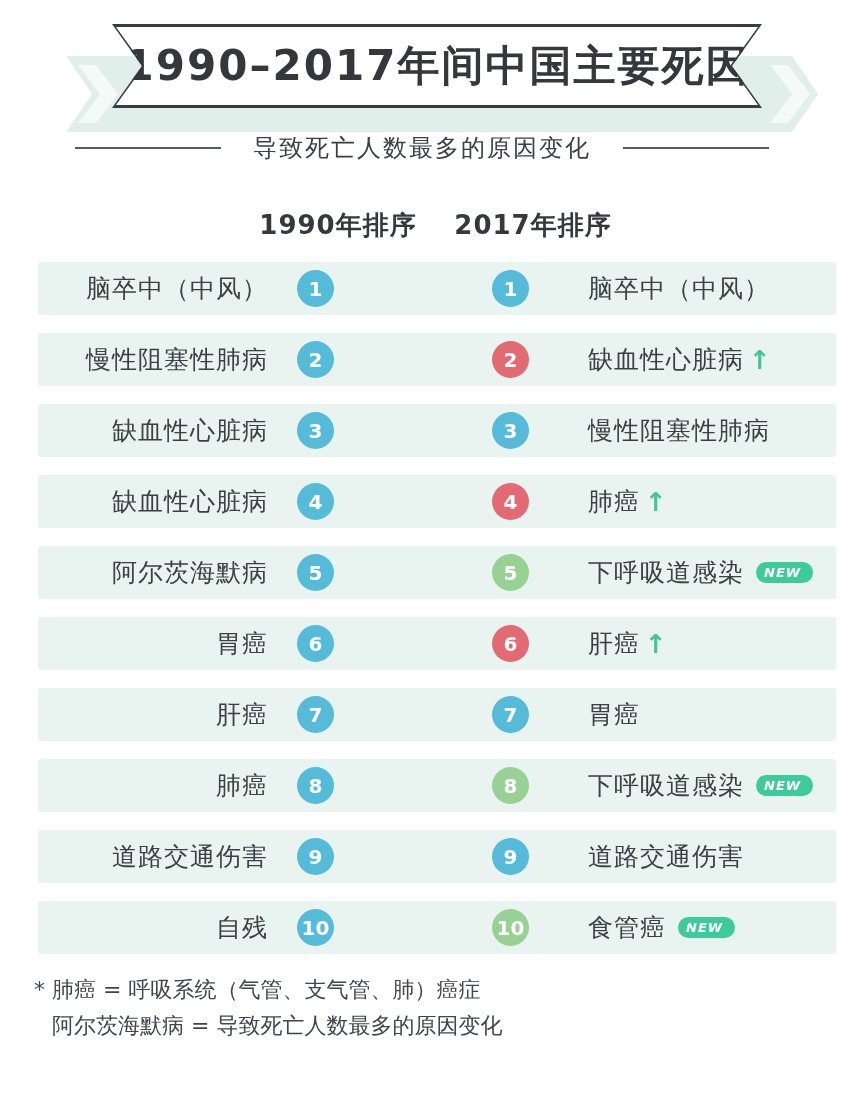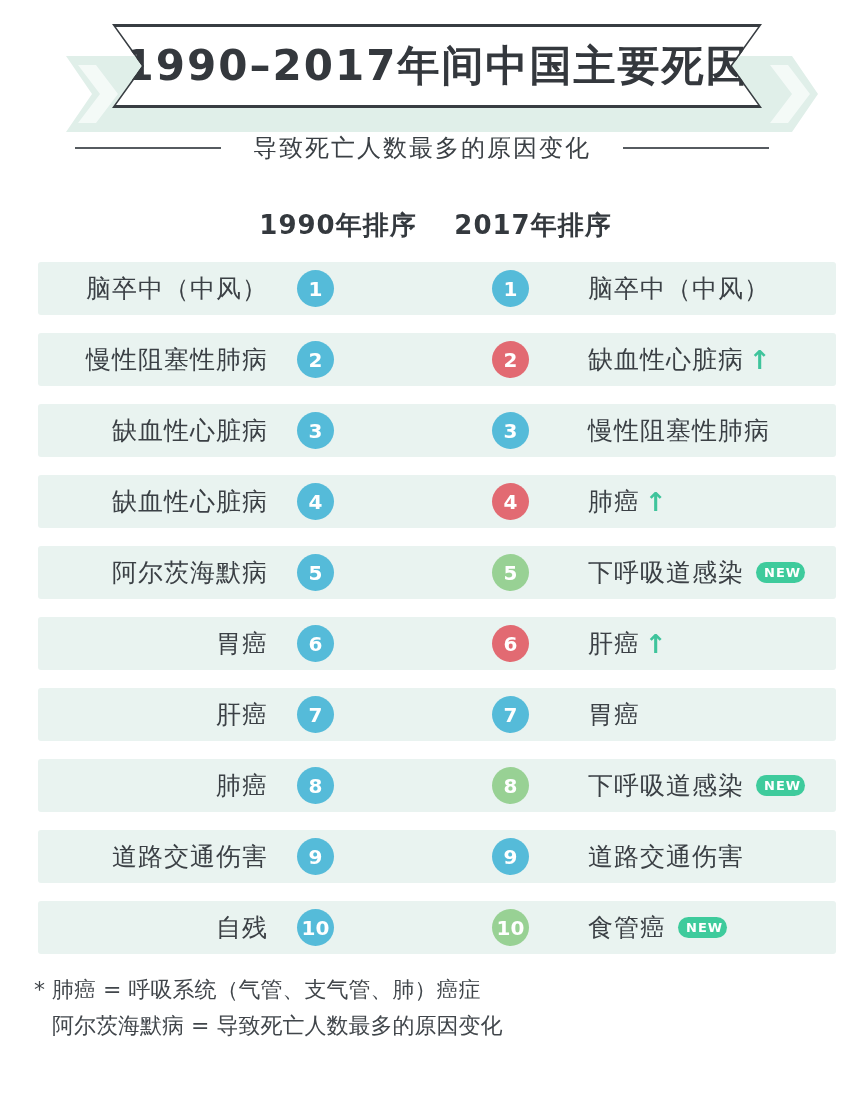--- a/index.html
+++ b/index.html
@@ -55,21 +55,21 @@
   .cause-left{text-align:right;font-size:25px;color:#3b4045;letter-spacing:1px;}
   .badge-cell{display:flex;align-items:center;justify-content:center;}
   .badge{
     width:37px;height:37px;border-radius:50%;display:flex;align-items:center;justify-content:center;
     color:#ffffff;font-weight:bold;font-size:20px;line-height:1;
   }
   .cause-right{display:flex;align-items:center;padding-left:30px;font-size:25px;color:#3b4045;letter-spacing:1px;}
   .up-arrow{margin-left:5px;color:#3fc49c;font-weight:bold;font-size:26px;line-height:1;}
   .new-badge{
     margin-left:12px;background:#3ecb9c;color:#ffffff;font-size:13px;font-weight:bold;
-    padding:3px 4px 2px 8px;border-radius:11px;letter-spacing:1px;line-height:1.2;
+    padding:3px 12px 2px 8px;border-radius:11px;letter-spacing:1px;line-height:1.2;font-style:italic;
   }
   
   .footnote{margin:16px 0 0 34px;font-size:22px;color:#41464b;line-height:1.62;}
   .fn-line{display:flex;}
   .fn-marker{width:18px;flex:0 0 18px;}
   .fn-indent{padding-left:18px;}
 </style>
 </head>
 <body>
 

